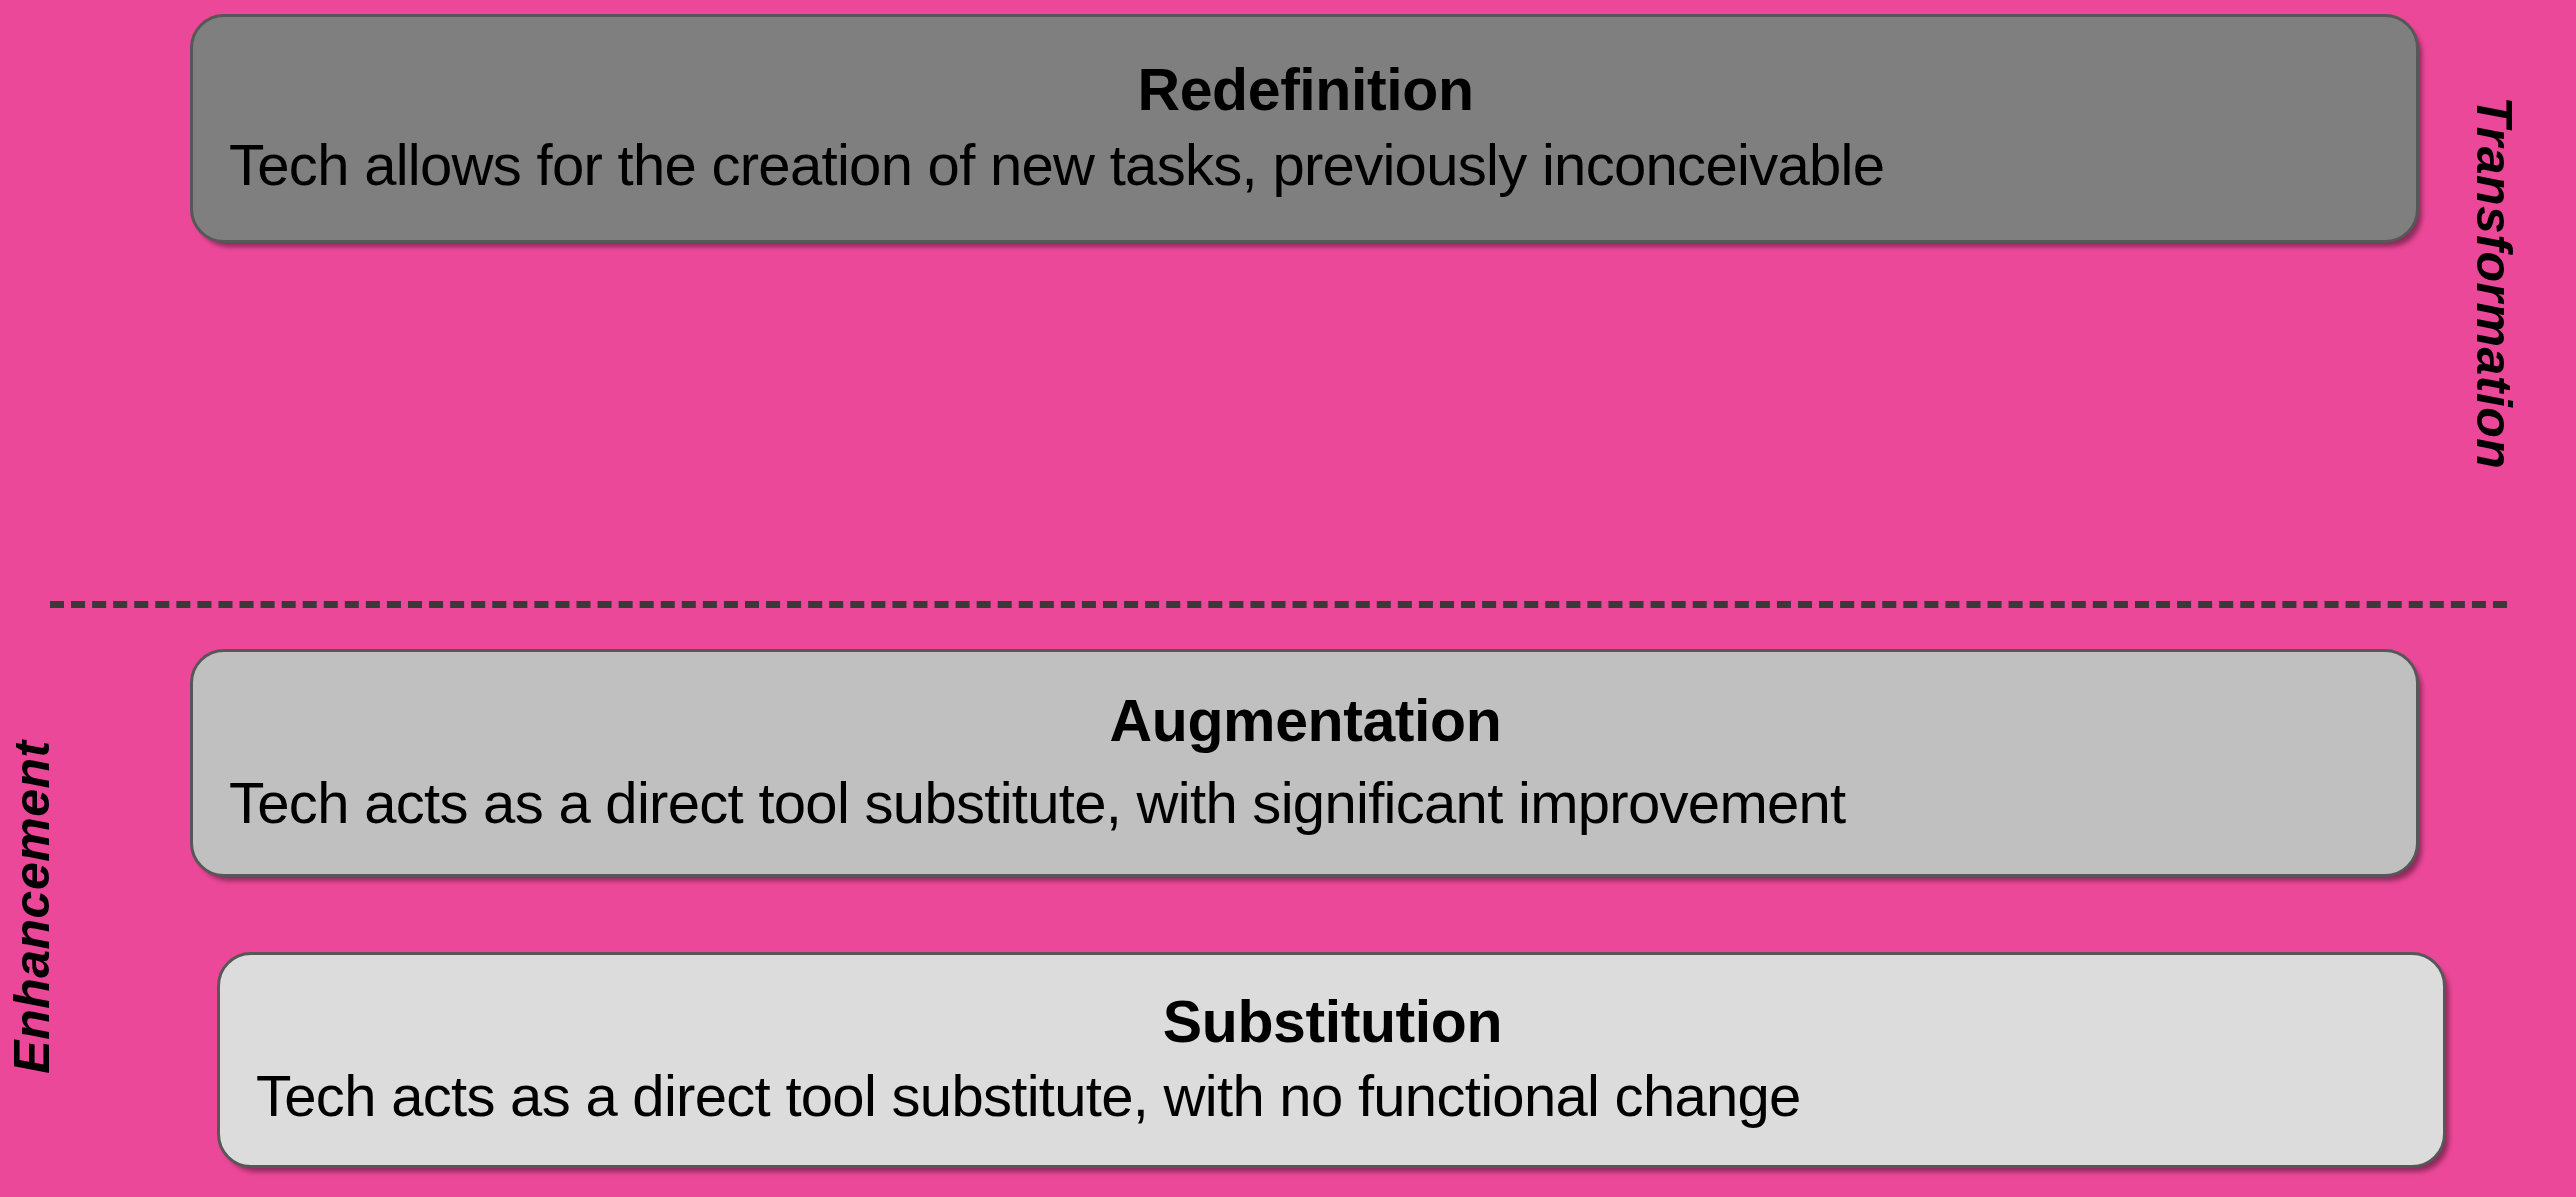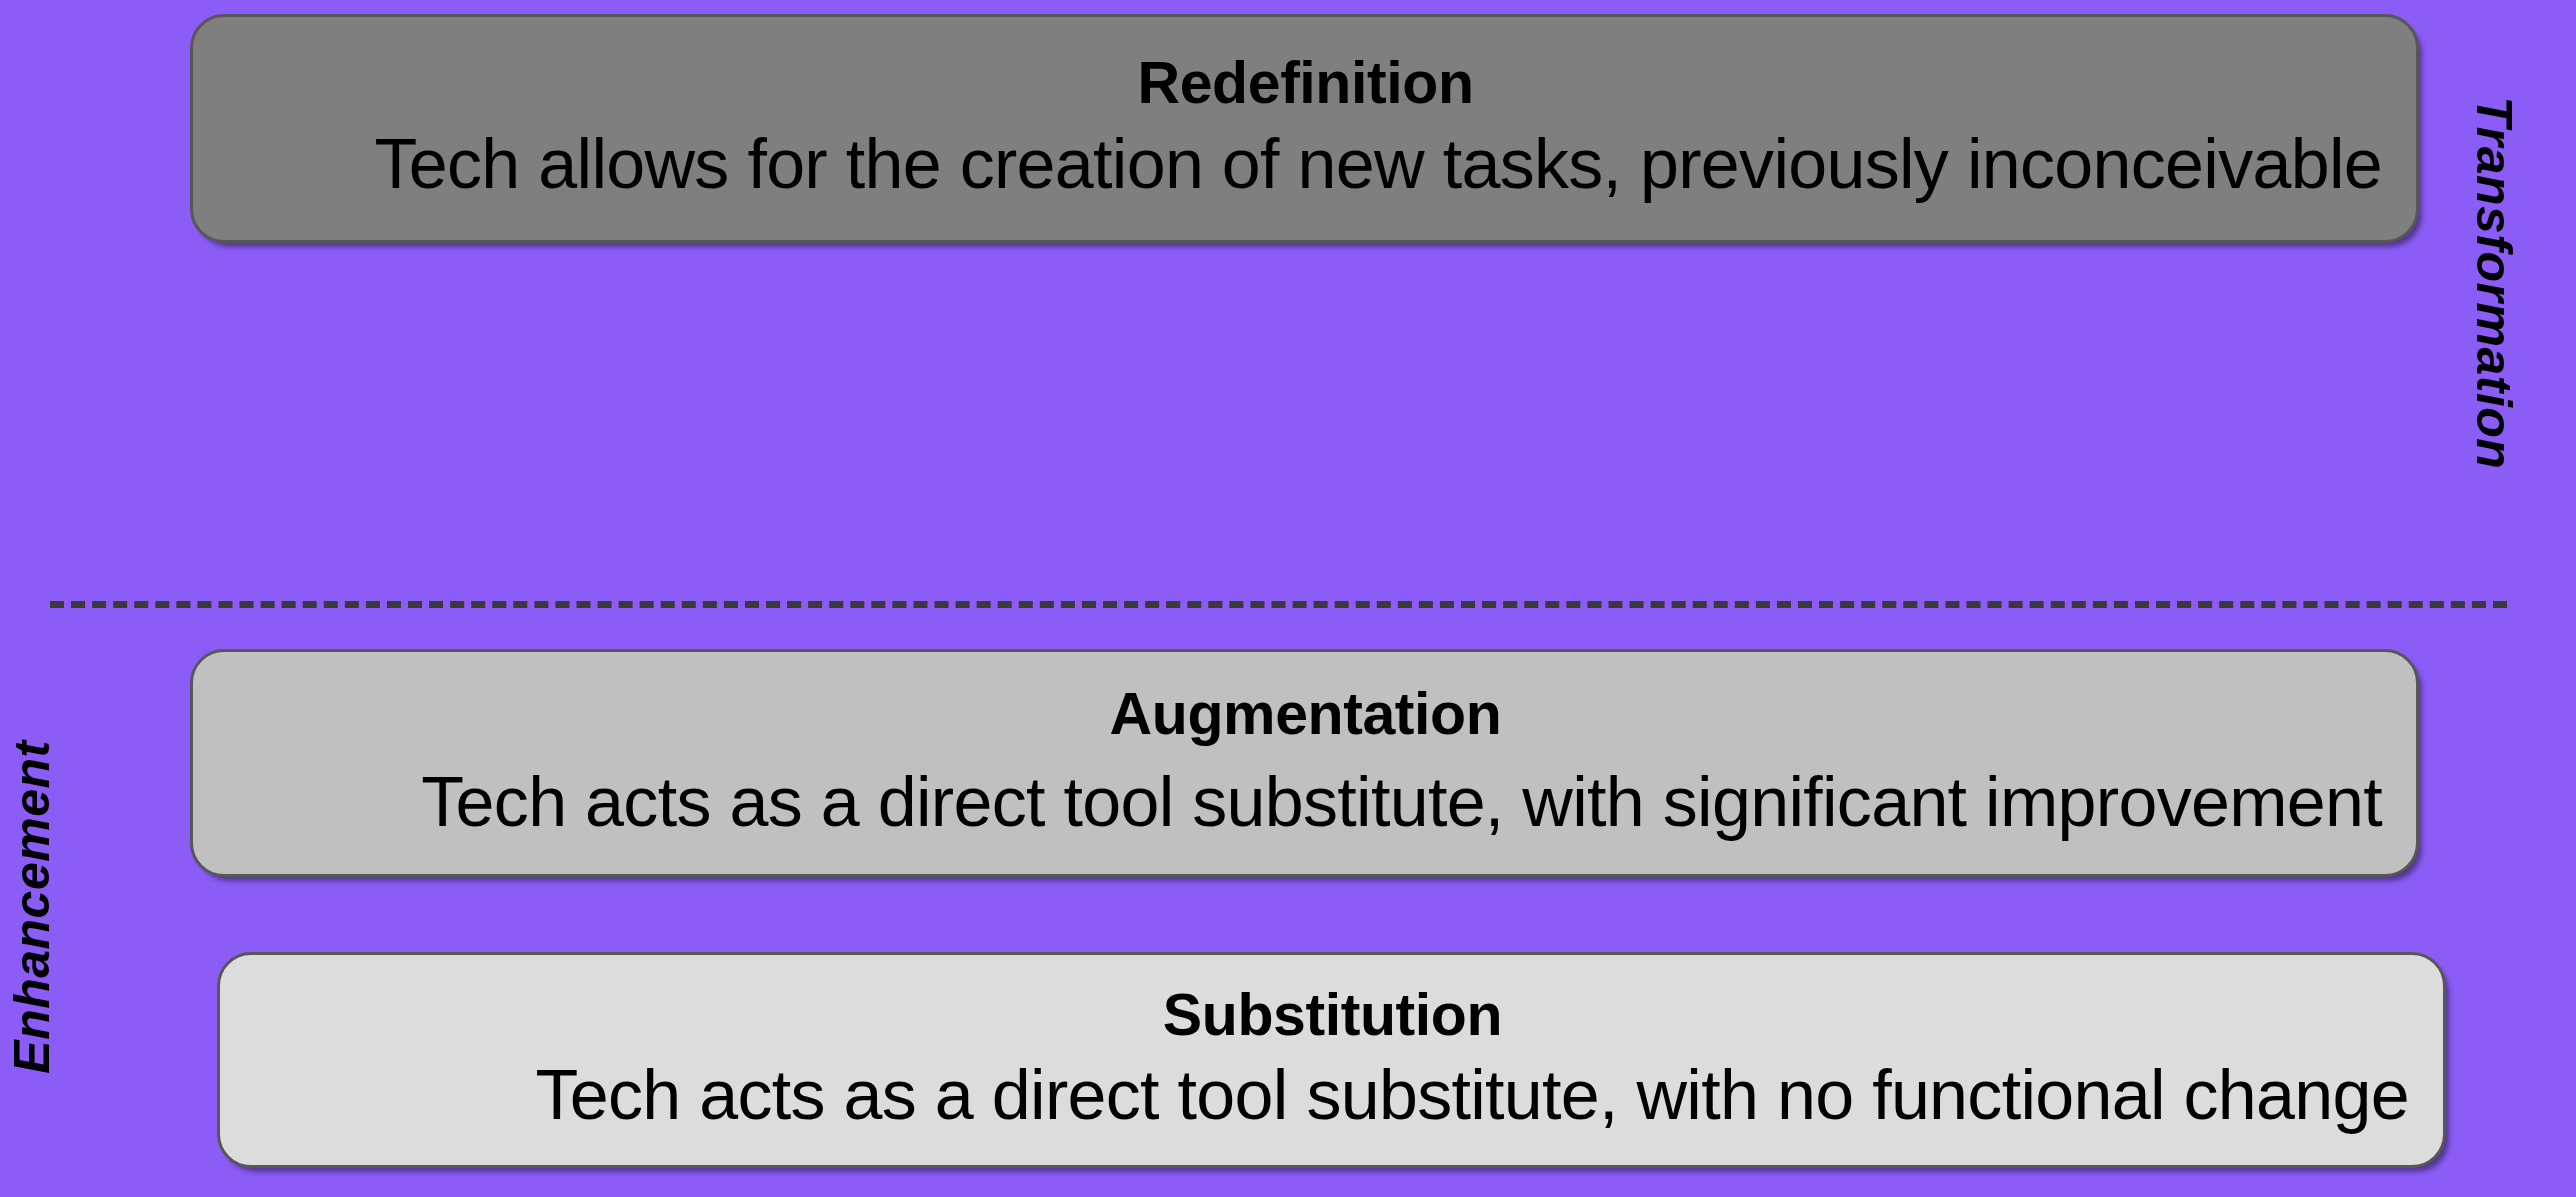--- a/index.html
+++ b/index.html
@@ -10,21 +10,21 @@
   }
   body {
     font-family: "Liberation Sans", sans-serif;
     -webkit-font-smoothing: antialiased;
   }
 
   #stage {
     position: relative;
     width: 2576px;
     height: 1198px;
-    background: #8b5cf6;
+    background: #ec4899;
     overflow: hidden;
   }
 
   
   .level-box {
     position: absolute;
     left: 190px;
     width: 2229px;
     box-sizing: border-box;
     border: 3px solid #575757;
@@ -39,23 +39,23 @@
   .level-title {
     text-align: center;
     font-weight: bold;
     font-size: 59px;
     line-height: 1.08;
     color: #000000;
     letter-spacing: -0.4px;
   }
 
   .level-desc {
-    text-align: right;
+    text-align: left;
     font-weight: normal;
-    font-size: 70px;
+    font-size: 58px;
     line-height: 1.16;
     color: #000000;
     letter-spacing: -0.7px;
     margin-top: 8px;
   }
 
   
   #box-redefinition { top: 14px;  height: 229px; background: #7f7f7f; }
   #box-modification { top: 320px; height: 227px; background: #a6a6a6; }
   #box-augmentation { top: 649px; height: 228px; background: #c0c0c0; gap: 7px; }

